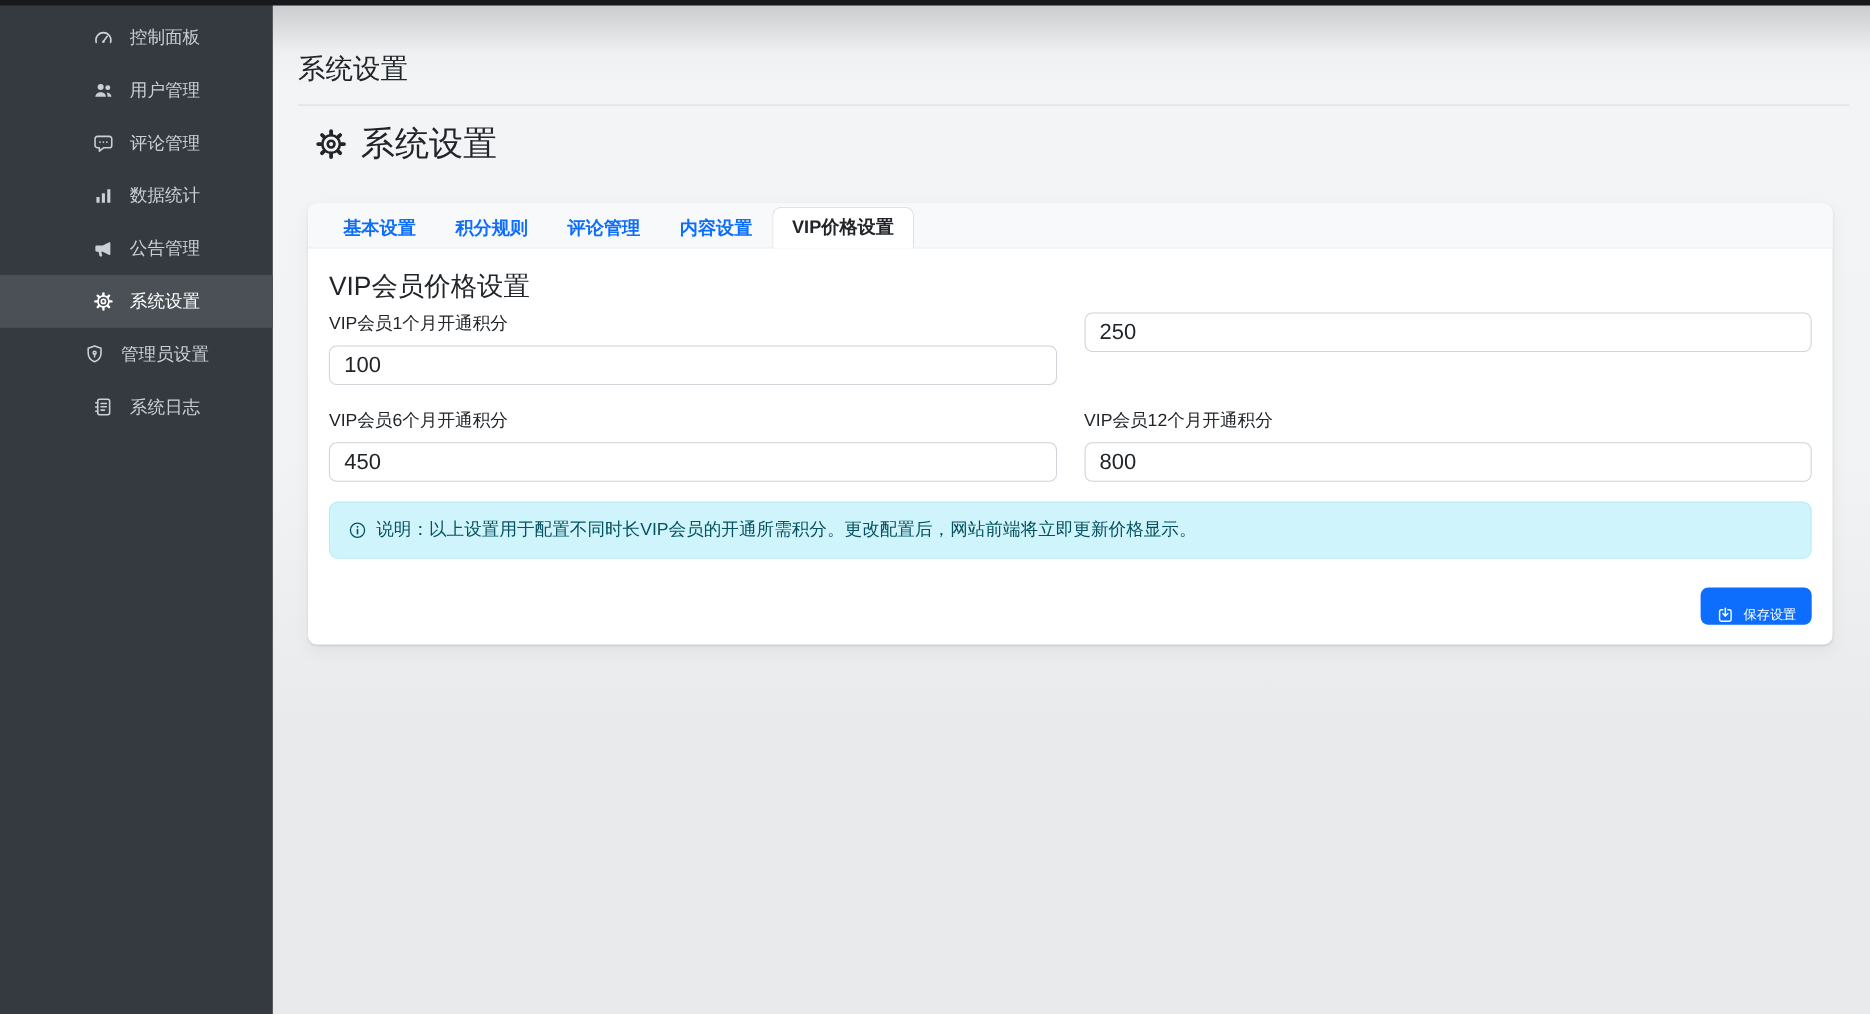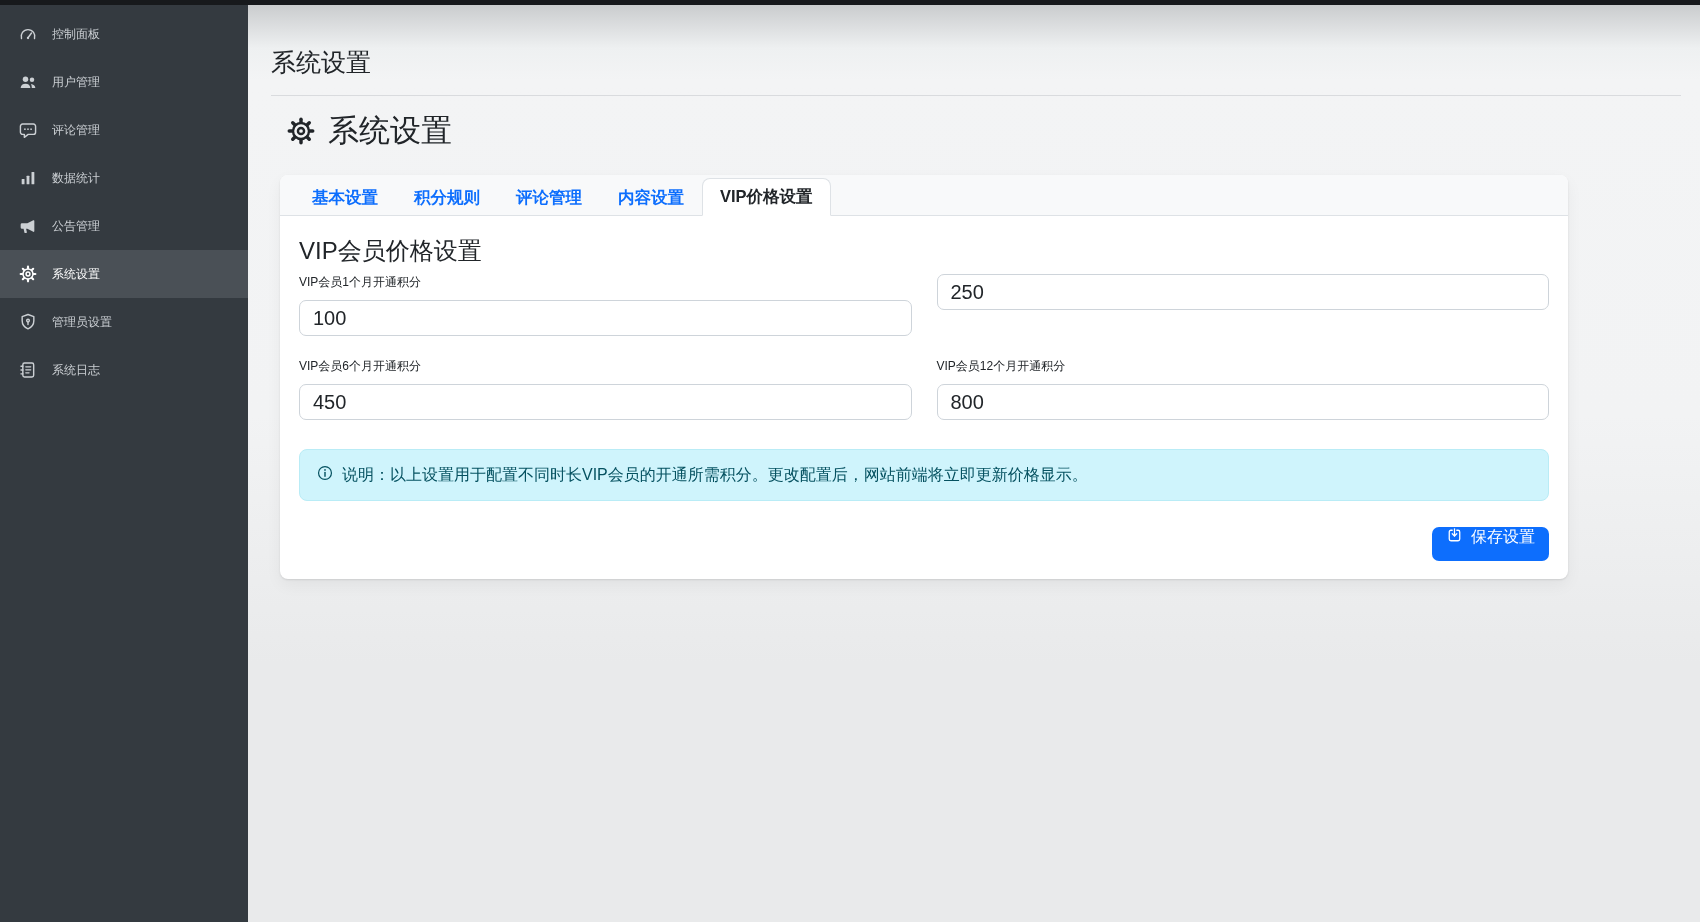--- a/index.html
+++ b/index.html
@@ -13,21 +13,21 @@
   
   .topbar { position:absolute; left:0; top:0; width:1700px; height:5px; background:#17191c; z-index:30; }
 
   
   .sidebar {
     position:absolute; left:0; top:0; bottom:0; width:248px;
     background:#343a40; z-index:20; padding-top:10px;
   }
   .side-item {
     height:48px; display:flex; align-items:center; gap:13px;
-    padding-left:17px; color:#ccd0d4; font-size:12px; cursor:pointer;
+    padding-left:17px; color:#ccd0d4; font-size:16px; cursor:pointer;justify-content:center;
   }
   .side-item .ic { width:22px; height:22px; flex:0 0 22px; display:flex; align-items:center; justify-content:center; }
   .side-item svg { width:20px; height:20px; }
   .side-item.active { background:#4a5056; color:#ffffff; }
 
   
   .main {
     position:absolute; left:248px; top:0; right:0; bottom:0;
     background: linear-gradient(180deg, #c6c8ca 0px, #eef0f1 48px, #f3f4f5 80px, #f2f3f4 45%, #e9eaeb 72%, #e9eaeb 100%);
   }
@@ -41,21 +41,21 @@
   }
   .page-title {
     position:absolute; left:37px; top:110px;
     display:flex; align-items:center; gap:11px;
     font-size:31px; color:#212529; font-weight:400;
   }
   .page-title svg { width:32px; height:32px; }
 
   
   .card {
-    position:absolute; left:32px; top:175px; width:1288px;
+    position:absolute; left:32px; top:185px; width:1386px;
     background:#ffffff; border-radius:8px;
     box-shadow: 0 1px 2px rgba(0,0,0,.10), 0 6px 16px rgba(0,0,0,.05);
   }
   .card-header {
     height:41px; background:#f8f9fa; border-bottom:1px solid #dee2e6;
     border-radius:8px 8px 0 0; padding:0 14px;
     display:flex; align-items:flex-end;
   }
   .tab {
     display:flex; align-items:center; height:34px; padding:0 17px;
@@ -66,38 +66,38 @@
     background:#ffffff; color:#212529; height:38px;
     border:1px solid #dee2e6; border-bottom:1px solid #ffffff;
     border-radius:8px 8px 0 0; margin-bottom:-1px;
   }
   .card-body { padding:20px 19px 18px; }
   .section-title { font-size:24px; font-weight:400; color:#212529; line-height:30px; margin-bottom:8px; }
 
   .form-grid {
     display:grid; grid-template-columns:1fr 1fr; column-gap:25px; row-gap:22px;
   }
-  .field label { display:block; font-size:12px; color:#212529; margin-bottom:9px; }
+  .field label { display:block; font-size:16px; color:#212529; margin-bottom:9px; }
   .field input {
     width:100%; height:36px; border:1px solid #ced4da; border-radius:7px;
     padding:0 13px; font-size:20px; color:#212529; background:#fff; outline:none;
     font-family:"Liberation Sans", sans-serif;
   }
 
   .alert-info {
-    margin-top:29px; background:#cff4fc; border:1px solid #b9ecf6; border-radius:8px;
+    margin-top:18px; background:#cff4fc; border:1px solid #b9ecf6; border-radius:8px;
     padding:14px 16px; color:#055160; font-size:16px;
-    display:flex; gap:8px; line-height:22px;
+    display:flex; align-items:center; gap:8px; line-height:22px;
   }
   .alert-info svg { width:18px; height:18px; flex:0 0 18px; }
 
   .actions { display:flex; justify-content:flex-end; margin-top:26px; }
   .btn-primary {
-    display:flex; align-items:flex-start; gap:8px; height:34px; padding:0 14px;
-    background:#0d6efd; color:#ffffff; font-size:16px; border:none; border-radius:7px;
+    display:flex; align-items:flex-end; gap:8px; height:34px; padding:0 14px;
+    background:#0d6efd; color:#ffffff; font-size:12px; border:none; border-radius:7px;
     cursor:pointer; font-family:"Liberation Sans", sans-serif;
   }
   .btn-primary svg { width:17px; height:17px; }
 </style>
 </head>
 <body>
 
 <svg width="0" height="0" style="position:absolute">
   <defs>
     <g id="i-speedometer" fill="none" stroke="currentColor" stroke-width="1.7" stroke-linecap="round">

